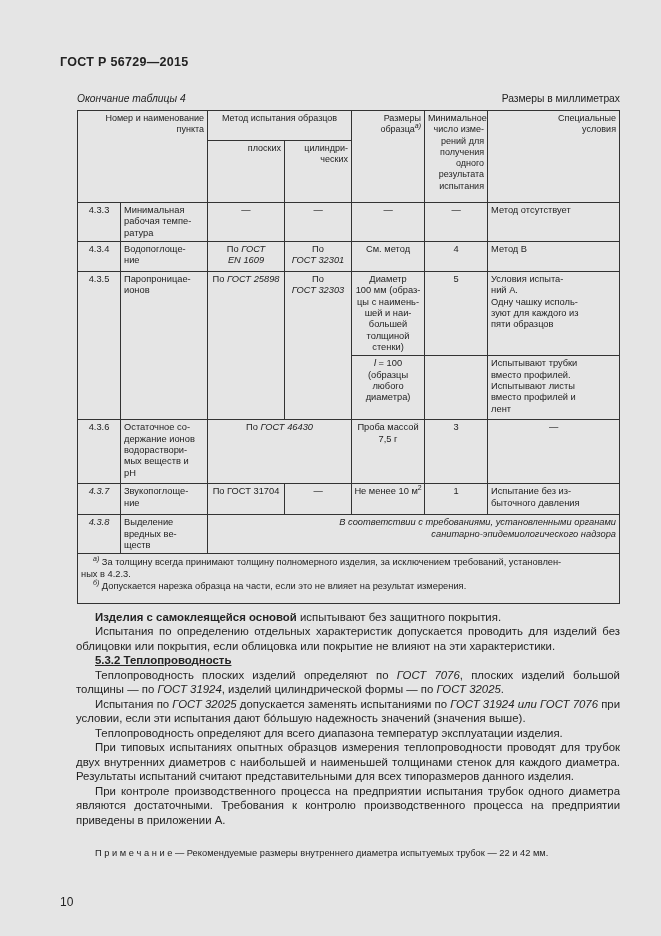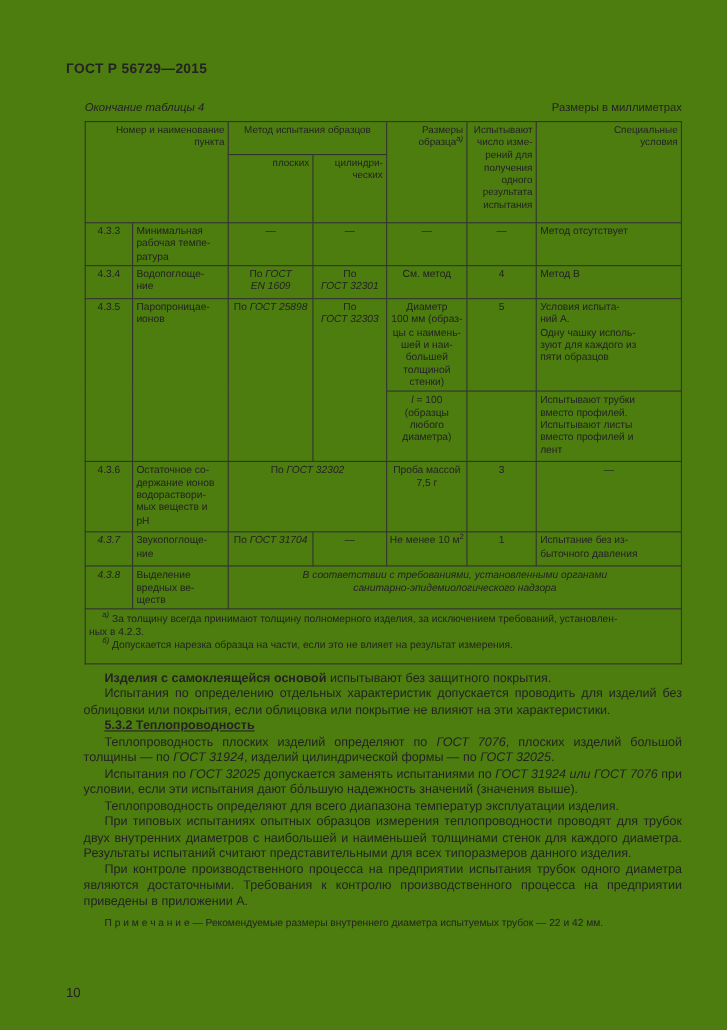--- a/index.html
+++ b/index.html
@@ -1,44 +1,44 @@
 <!DOCTYPE html>
 <html><head>
 <meta charset="utf-8">
 <style>
   * { margin:0; padding:0; box-sizing:border-box; }
   html,body { background:#888; }
   .page {
     position:relative; width:661px; height:936px; margin:0 auto;
-    background:#4d7c0f; color:#232323;
+    background:#e5e5e5; color:#232323;
     font-family:"Liberation Sans", sans-serif;
   }
   .doc-code { position:absolute; left:60px; top:55px; font-size:12.5px; font-weight:bold; letter-spacing:.3px; }
   .caption-row { position:absolute; left:77px; top:93px; width:543px; display:flex; justify-content:space-between; font-size:10.3px; }
   .caption-left { font-style:italic; }
   table.gost {
     position:absolute; left:77px; top:110px; width:543px;
     border-collapse:collapse; table-layout:fixed;
     font-size:9.3px; line-height:1.22;
   }
   table.gost td { border:1px solid #333; padding:2px 3px; vertical-align:top; overflow:hidden; }
   td.hdr { text-align:center; vertical-align:middle; font-size:9px; line-height:1.25; }
   td.hb { border-bottom:2px solid #222;text-align:right; }
   td.num { text-align:center; }
   td.cc  { text-align:center; }
   td.name { text-align:left; }
   td.cyl-span { vertical-align:bottom; text-align:center; padding-bottom:20px; }
-  td.merged-it { text-align:center; font-style:italic; padding-top:4px; }
+  td.merged-it { text-align:right; font-style:italic; padding-top:4px; }
   td.footnotes { padding:3px 6px 6px 6px; font-size:9.3px; }
   td.footnotes p { text-indent:12px; text-align:justify; line-height:1.3; }
   sup { font-size:7px; line-height:0; }
   .bodytext { position:absolute; left:76px; top:610px; width:544px; font-size:11.4px; line-height:1.27; text-align:justify; }
   .bodytext p { text-indent:19px; }
   .bodytext p.heading { font-weight:bold; text-align:left;text-decoration:underline; }
-  .bodytext p.note { font-size:9.3px; margin-top:6px; line-height:1.3; }
+  .bodytext p.note { font-size:9.3px; margin-top:20px; line-height:1.3; }
   .page-number { position:absolute; left:60px; top:895px; font-size:12px; }
 </style>
 </head>
 <body>
 
 <div class="page">
 
   <div class="doc-code">ГОСТ Р 56729—2015</div>
 
   <div class="caption-row">
@@ -55,21 +55,21 @@
         <col style="width:73px">
         <col style="width:63px">
         <col style="width:132px">
     </colgroup>
     <tbody>
 
       <tr style="height:30px">
         <td class="hdr hb" colspan="2" rowspan="2">Номер и наименование пункта</td>
         <td class="hdr" colspan="2">Метод испытания образцов</td>
         <td class="hdr hb" rowspan="2"><span>Размеры</span><br><span>образца</span><sup style="font-style: italic;">а)</sup></td>
-        <td class="hdr hb" rowspan="2"><span>Испытывают</span><br><span>число изме-</span><br><span>рений для</span><br><span>получения</span><br><span>одного</span><br><span>результата</span><br><span>испытания</span></td>
+        <td class="hdr hb" rowspan="2"><span>Минимальное</span><br><span>число изме-</span><br><span>рений для</span><br><span>получения</span><br><span>одного</span><br><span>результата</span><br><span>испытания</span></td>
         <td class="hdr hb" rowspan="2"><span>Специальные</span><br><span>условия</span></td>
       </tr>
       <tr style="height:62px">
         <td class="hdr hb">плоских</td>
         <td class="hdr hb"><span>цилиндри-</span><br><span>ческих</span></td>
       </tr>
 
       <tr style="height:37px">
         <td class="num">4.3.3</td>
         <td class="name"><span>Минимальная</span><br><span>рабочая темпе-</span><br><span>ратура</span></td>
@@ -102,30 +102,30 @@
 
       <tr style="height:64px">
         <td class="cc"><span style="font-style: italic;">l</span><span> = 100</span><br><span>(образцы</span><br><span>любого</span><br><span>диаметра)</span></td>
         <td class="cc"></td>
         <td><span>Испытывают трубки</span><br><span>вместо профилей.</span><br><span>Испытывают листы</span><br><span>вместо профилей и</span><br><span>лент</span></td>
       </tr>
 
       <tr style="height:64px">
         <td class="num">4.3.6</td>
         <td class="name"><span>Остаточное со-</span><br><span>держание ионов</span><br><span>водораствори-</span><br><span>мых веществ и</span><br><span>pH</span></td>
-        <td class="cc" colspan="2"><span>По </span><span style="font-style: italic;">ГОСТ 32302</span></td>
+        <td class="cc" colspan="2"><span>По </span><span style="font-style: italic;">ГОСТ 46430</span></td>
         <td class="cc"><span>Проба массой</span><br><span>7,5 г</span></td>
         <td class="cc">3</td>
         <td class="cc">—</td>
       </tr>
 
       <tr style="height:31px">
         <td class="num"><span style="font-style: italic;">4.3.7</span></td>
         <td class="name"><span>Звукопоглоще-</span><br><span>ние</span></td>
-        <td class="cc"><span>По </span><span style="font-style: italic;">ГОСТ 31704</span></td>
+        <td class="cc"><span>По </span><span style="">ГОСТ 31704</span></td>
         <td class="cc">—</td>
         <td class="cc" style="padding:2px 1px; white-space:nowrap"><span>Не менее 10 м</span><sup>2</sup></td>
         <td class="cc">1</td>
         <td><span>Испытание без из-</span><br><span>быточного давления</span></td>
       </tr>
 
       <tr style="height:38px">
         <td class="num"><span style="font-style: italic;">4.3.8</span></td>
         <td class="name"><span>Выделение</span><br><span>вредных ве-</span><br><span>ществ</span></td>
         <td class="merged-it" colspan="5"><span style="font-style: italic;">В соответствии с требованиями, установленными органами</span><br><span style="font-style: italic;">санитарно-эпидемиологического надзора</span></td>

